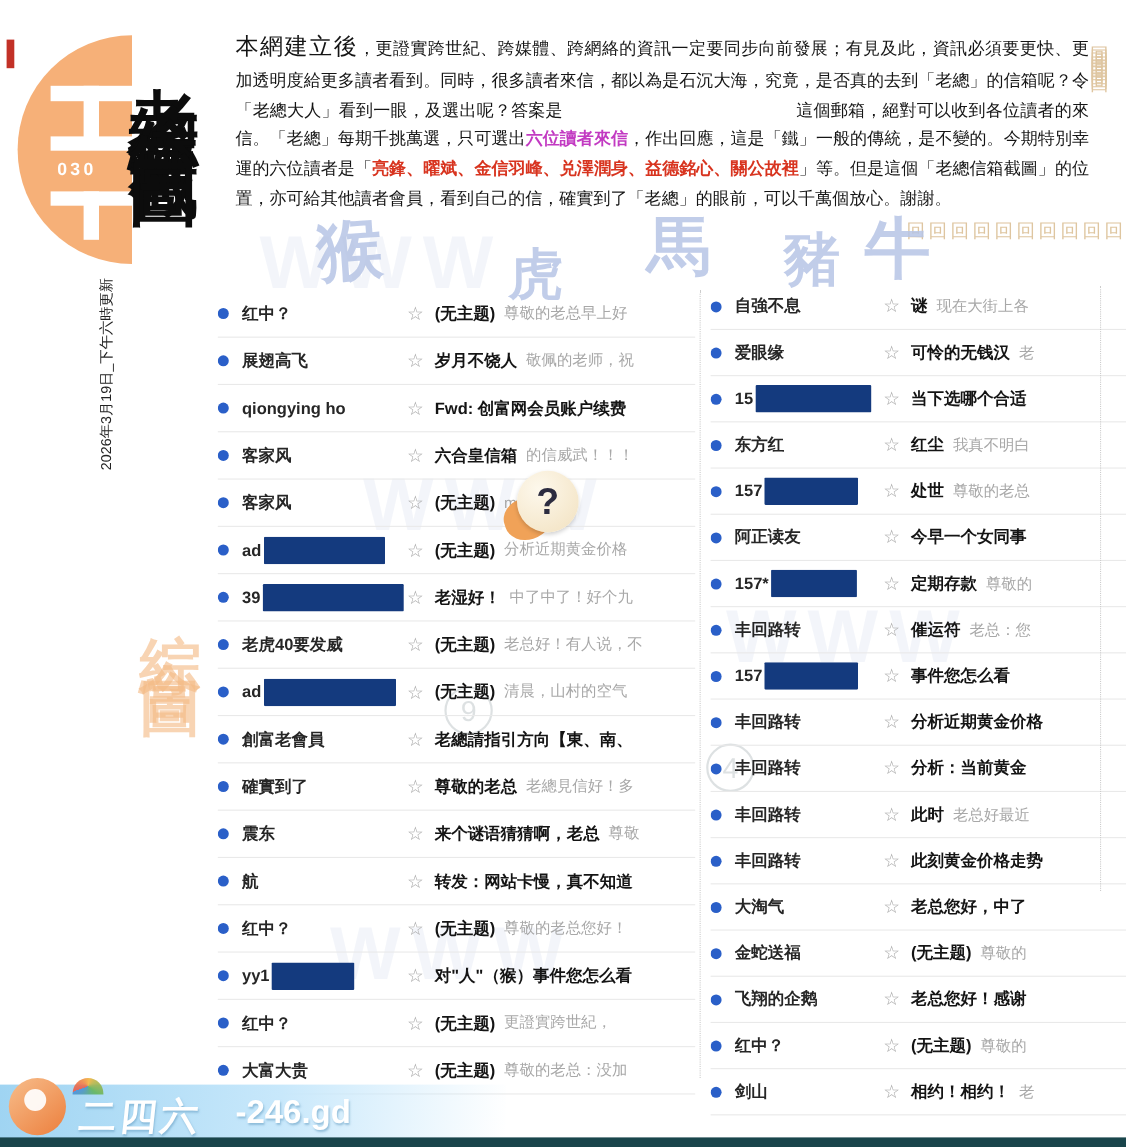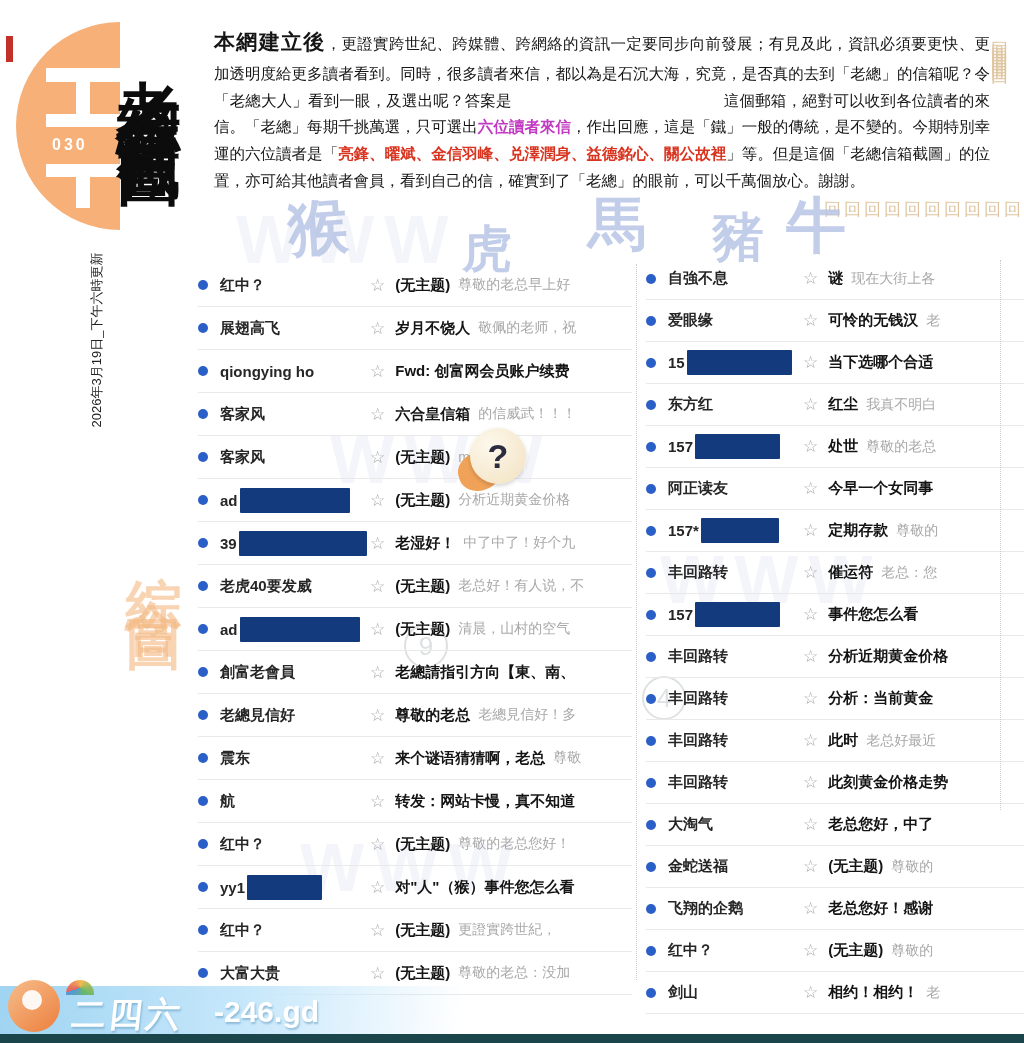--- a/index.html
+++ b/index.html
@@ -1,20 +1,20 @@
 <!DOCTYPE html>
 <html><head>
 <meta charset="utf-8">
 <style>
   html,body{margin:0;padding:0;background:#fff;}
   .page{position:relative;width:1024px;height:1043px;overflow:hidden;background:#fff;
         font-family:"Liberation Sans",sans-serif;}
 
   
-  .ornament{position:absolute;left:16px;top:22px;width:104px;height:208px;text-align:center;}
+  .ornament{position:absolute;left:16px;top:32px;width:104px;height:208px;text-align:center;}
   .orn-disc{position:absolute;left:0;top:0;width:104px;height:208px;background:#f6b078;
             border-radius:104px 0 0 104px / 104px 0 0 104px;}
   .orn-cut{position:absolute;background:#fff;}
   .orn-c1{left:30px;top:46px;width:74px;height:14px;}
   .orn-c2{left:60px;top:46px;width:14px;height:48px;}
   .orn-c3{left:30px;top:92px;width:74px;height:13px;}
   .orn-c4{left:30px;top:142px;width:74px;height:13px;}
   .orn-c5{left:60px;top:142px;width:14px;height:44px;}
   .orn-num{position:absolute;left:36px;top:114px;color:#fff;font-size:16px;font-weight:700;letter-spacing:3px;}
   .red-sliver{position:absolute;left:6px;top:36px;width:7px;height:26px;background:#c23127;}
@@ -25,21 +25,21 @@
           letter-spacing:14px;line-height:1;}
   .vsubtitle{position:absolute;left:126px;top:532px;writing-mode:vertical-rl;
           font-family:"Liberation Serif",serif;font-size:56px;font-weight:800;
           color:rgba(243,186,133,.62);letter-spacing:22px;line-height:1;}
   .vdate{position:absolute;left:-11px;top:331px;width:216px;height:18px;text-align:center;
          transform:rotate(-90deg);font-size:13px;color:#222;}
 
   
   .intro{position:absolute;left:214px;top:24px;width:776px;font-family:"Liberation Serif",serif;
          font-size:15.5px;line-height:1.74;color:#151515;text-align:justify;font-weight:500;}
-  .intro .lead{font-size:21px;font-weight:700;letter-spacing:1px;}
+  .intro .lead{font-size:21px;font-weight:400;letter-spacing:1px;}
   .intro .gap{display:inline-block;width:212px;}
   .intro .magenta{color:#c23ac2;font-weight:700;margin-top:36px;}
   .intro .red{color:#d8341f;font-weight:700;}
 
   
   .meander-v{position:absolute;left:988px;top:28px;writing-mode:vertical-rl;
              font-size:17px;color:#d9bc90;letter-spacing:3px;opacity:.85;}
   .meander-h{position:absolute;left:824px;top:198px;font-size:17px;color:#d9bc90;
              letter-spacing:3px;opacity:.85;}
 
@@ -227,21 +227,21 @@
         <span class="dot"></span>
         <span class="scol">
           <span class="sender">創富老會員</span>
         </span>
         <span class="star">☆</span>
         <span class="subject">老總請指引方向【東、南、</span>
       </div>
       <div class="mrow">
         <span class="dot"></span>
         <span class="scol">
-          <span class="sender">老總見信好</span>
+          <span class="sender">確實到了</span>
         </span>
         <span class="star">☆</span>
         <span class="subject">尊敬的老总</span>
         <span class="preview">老總見信好！多</span>
       </div>
       <div class="mrow">
         <span class="dot"></span>
         <span class="scol">
           <span class="sender">震东</span>
         </span>

